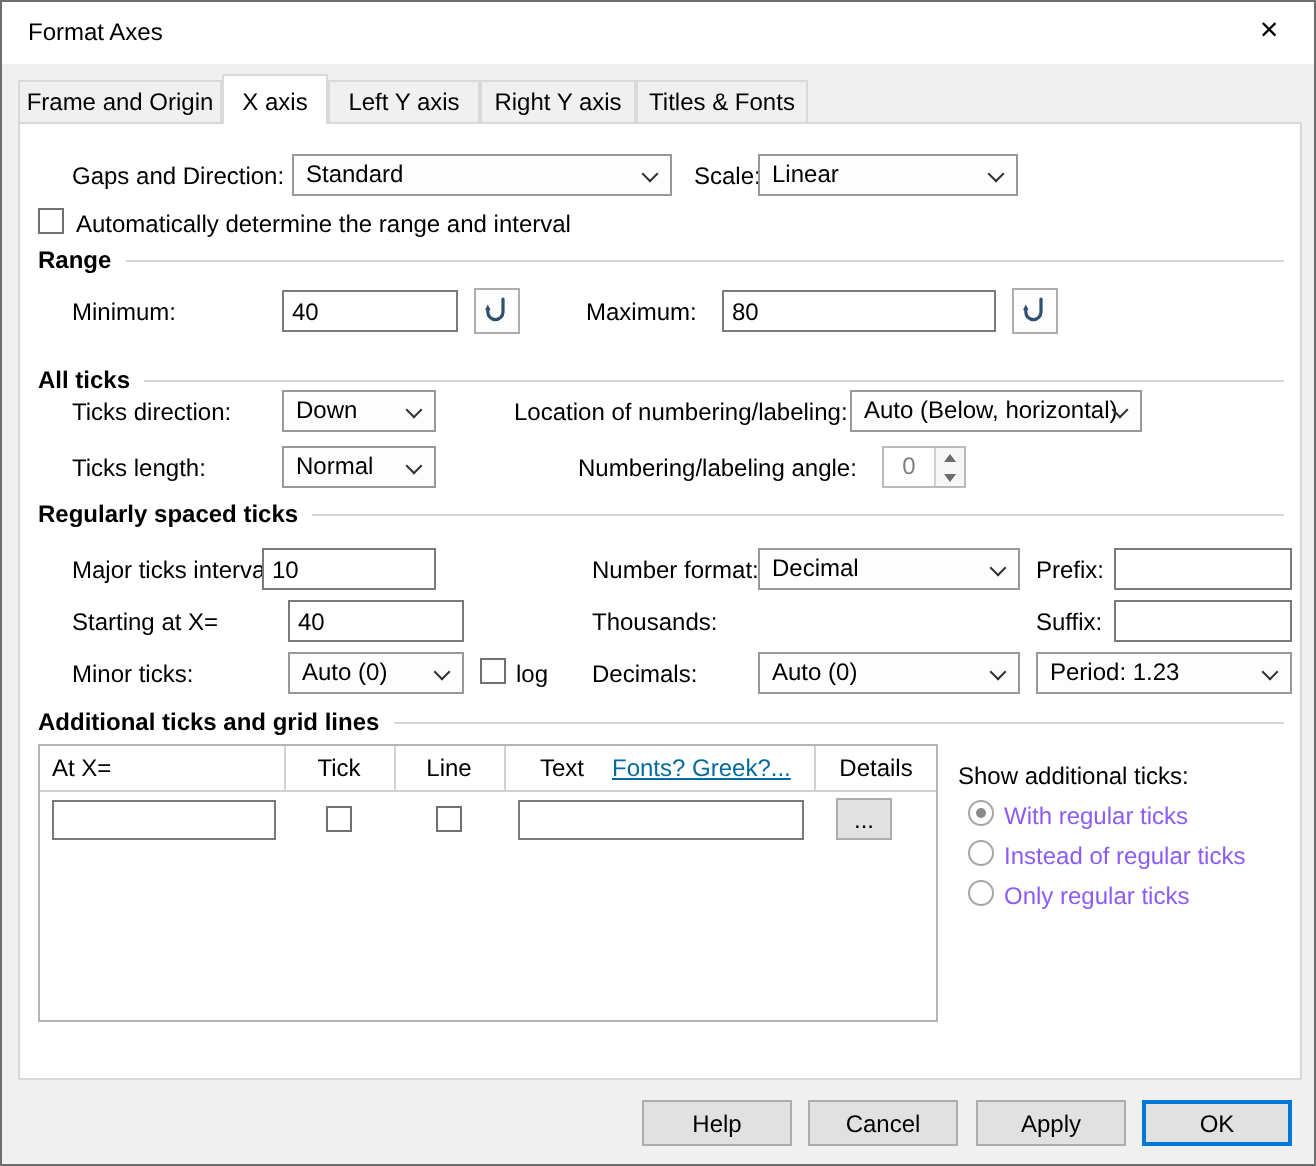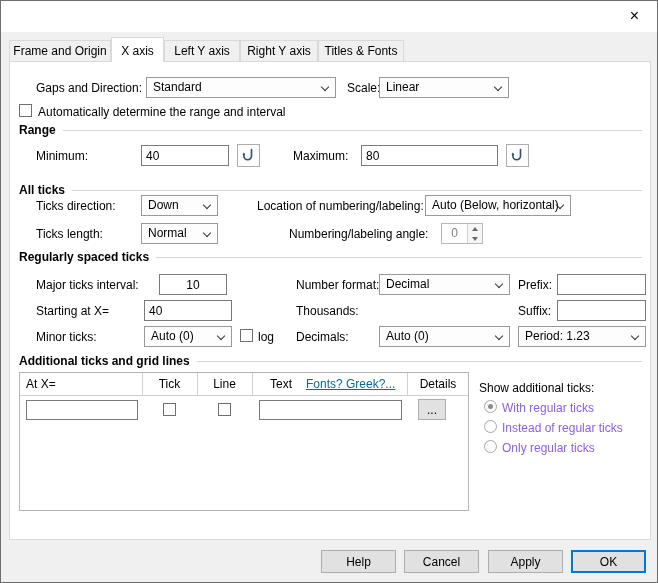--- a/index.html
+++ b/index.html
@@ -55,20 +55,21 @@
 
   .btn { position:absolute; top:549px; width:75px; height:23px; background:#e1e1e1; border:1px solid #adadad; font-family:"Liberation Sans",sans-serif; font-size:12px; text-align:center; padding:0; z-index:4; }
   .btn.default { border:2px solid #0078d7; }
 </style>
 </head>
 <body>
 
 <div class="dialog">
 
   <div class="titlebar">
+    <span class="title">Format Axes</span>
     <span class="close-btn">×</span>
   </div>
 
   <span class="tab" style="left:8px;width:102px">Frame and Origin</span>
   <span class="tab active" style="left:110px;width:53px">X axis</span>
   <span class="tab" style="left:163px;width:76px">Left Y axis</span>
   <span class="tab" style="left:239px;width:78px">Right Y axis</span>
   <span class="tab" style="left:317px;width:86px">Titles &amp; Fonts</span>
 
   <div class="panel"></div>
@@ -134,21 +135,21 @@
       <span class="spin-up"></span>
       <span class="spin-down"></span>
     </span>
   </div>
 
   <div class="section" style="top:249px">
     <span>Regularly spaced ticks</span>
     <span class="rule"></span>
   </div>
   <span class="lbl" style="left:35px;top:277px">Major ticks interval:</span>
-  <input class="textbox" style="left: 158px; top: 273px; width: 68px; text-align: center;" value="10">
+  <input class="textbox" style="left: 130px; top: 273px; width: 87px;" value="10">
   <span class="lbl" style="left:295px;top:277px">Number format:</span>
   <div class="combo" style="left:378px;top:273px;width:131px">
     <span>Decimal</span>
     <span class="chev"></span>
   </div>
   <span class="lbl" style="left:517px;top:277px">Prefix:</span>
   <input class="textbox" style="left: 556px; top: 273px; width: 89px;">
 
   <span class="lbl" style="left:35px;top:303px">Starting at X=</span>
   <input class="textbox" style="left: 143px; top: 299px; width: 88px;" value="40">

